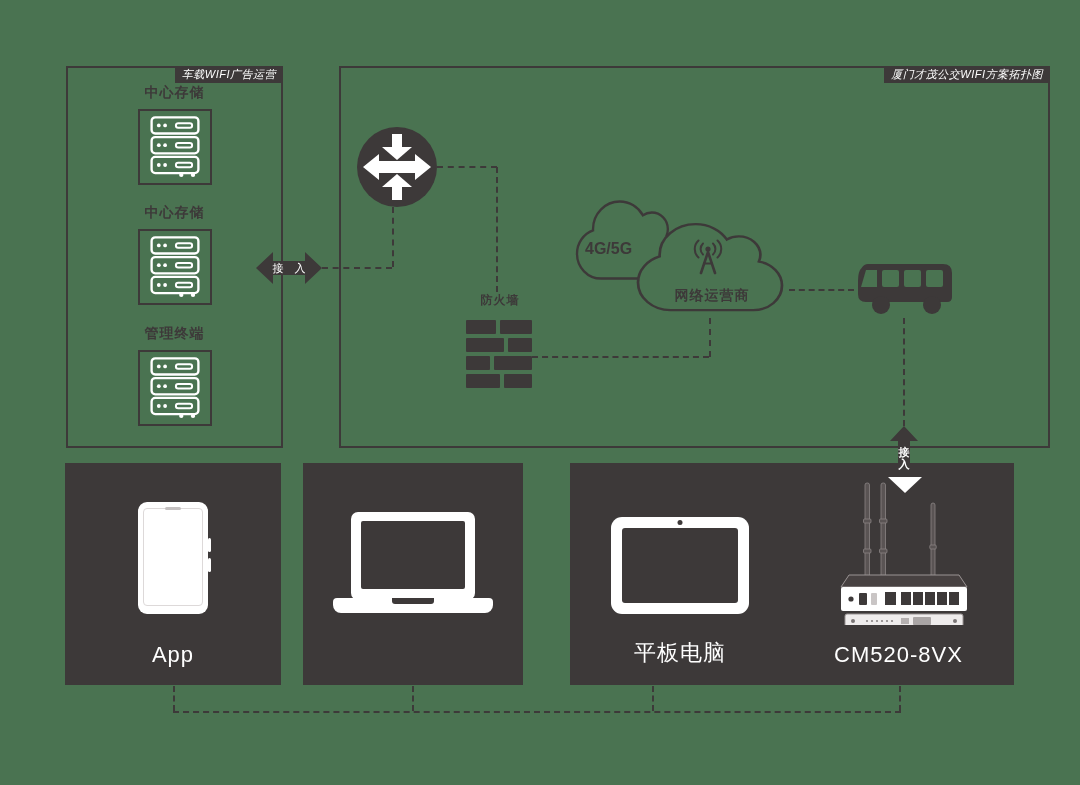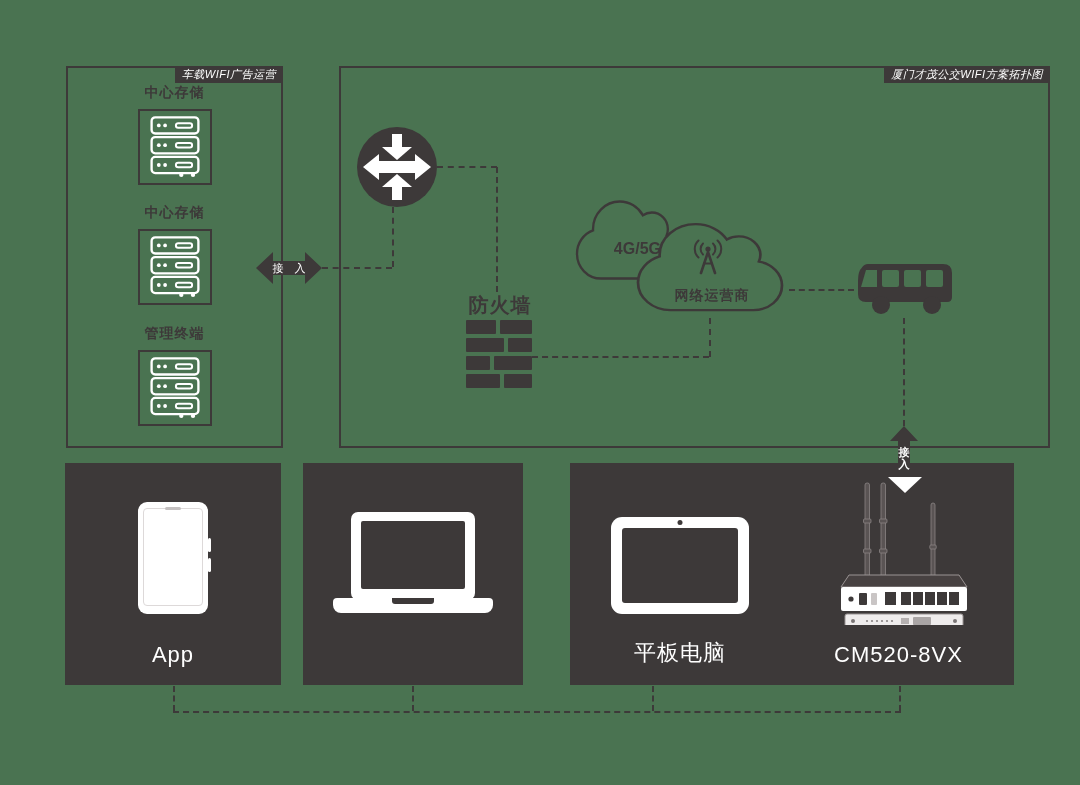--- a/index.html
+++ b/index.html
@@ -47,27 +47,27 @@
   #accessLeft{position:absolute;left:256px;top:249px;width:66px;height:38px;display:flex;align-items:center;justify-content:center;z-index:5;}
   #accessLeft svg{position:absolute;inset:0;}
   #accessLeft .access-text{position:relative;color:var(--white);font-size:11px;font-weight:normal;letter-spacing:4px;padding-left:4px;}
   #accessUpArrow{position:absolute;left:890px;top:426px;width:28px;height:38px;z-index:4;}
   #accessRightText{position:absolute;left:896px;top:446px;width:16px;text-align:center;color:var(--white);
     font-size:11px;font-weight:bold;line-height:12px;z-index:6;}
   #accessRightText span{display:block;}
   #whiteTriangle{position:absolute;left:888px;top:477px;width:0;height:0;z-index:4;
     border-left:17px solid transparent;border-right:17px solid transparent;border-top:16px solid var(--white);}
   
-  #fwLabel{position:absolute;left:458px;top:292px;width:84px;text-align:center;font-size:20px;font-weight:bold;color:var(--ink);letter-spacing:1px;}
+  #fwLabel{position:absolute;left:458px;top:292px;width:84px;text-align:center;font-size:12px;font-weight:bold;color:var(--ink);letter-spacing:1px;}
   #firewall{position:absolute;left:466px;top:320px;width:66px;display:flex;flex-direction:column;gap:4px;}
   .fw-row{display:flex;gap:4px;height:14px;}
   .fw-row span{background:var(--ink);border-radius:1px;display:block;height:14px;}
   
   #cloudSvg{position:absolute;left:570px;top:192px;width:220px;height:130px;}
-  #cloud4gLabel{position:absolute;left:585px;top:240px;width:76px;text-align:right;font-size:16px;font-weight:bold;color:var(--ink);}
+  #cloud4gLabel{position:absolute;left:585px;top:240px;width:76px;text-align:left;font-size:16px;font-weight:bold;color:var(--ink);}
   #carrierLabel{position:absolute;left:662px;top:287px;width:100px;text-align:center;font-size:14px;font-weight:bold;color:var(--ink);letter-spacing:1px;}
   #antennaIcon{position:absolute;left:692px;top:239px;width:32px;height:36px;}
   
   #busIcon{position:absolute;left:853px;top:261px;width:104px;height:58px;}
   
   .device-box{position:absolute;top:463px;height:222px;background:var(--ink);display:flex;flex-direction:column;align-items:center;}
   #dev1{left:65px;width:216px}
   #dev2{left:303px;width:220px}
   #dev3{left:570px;width:220px}
   #dev4{left:783px;width:231px}

